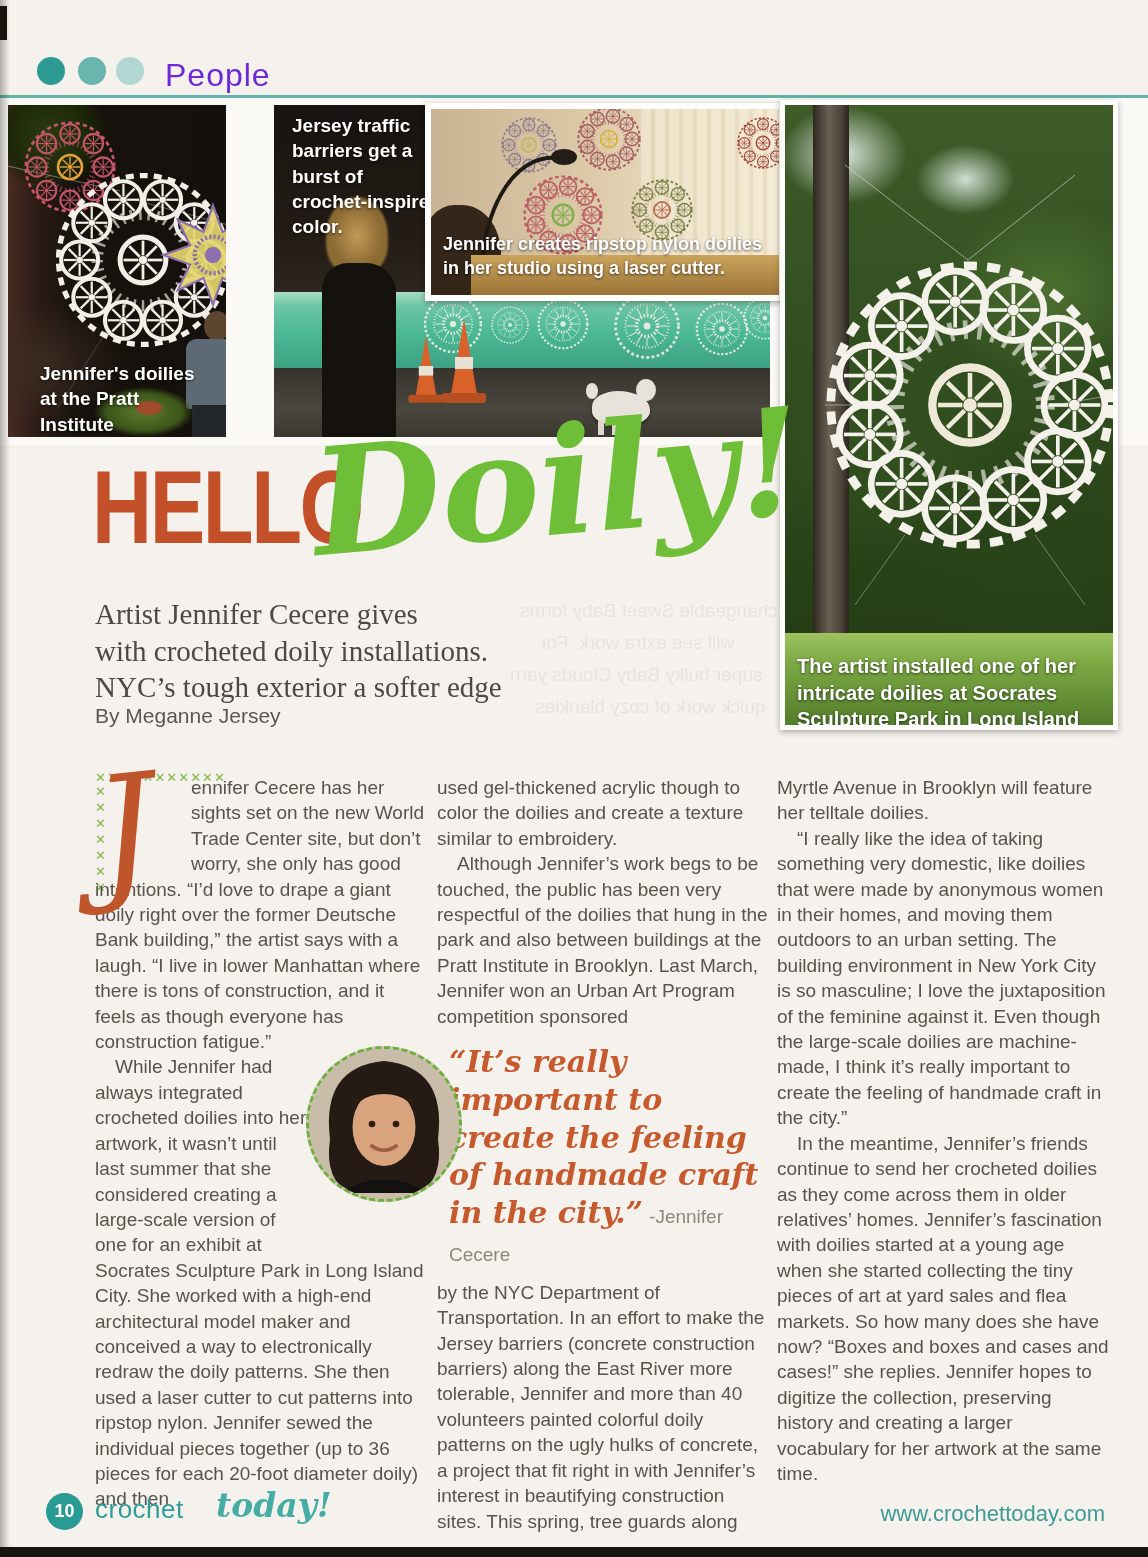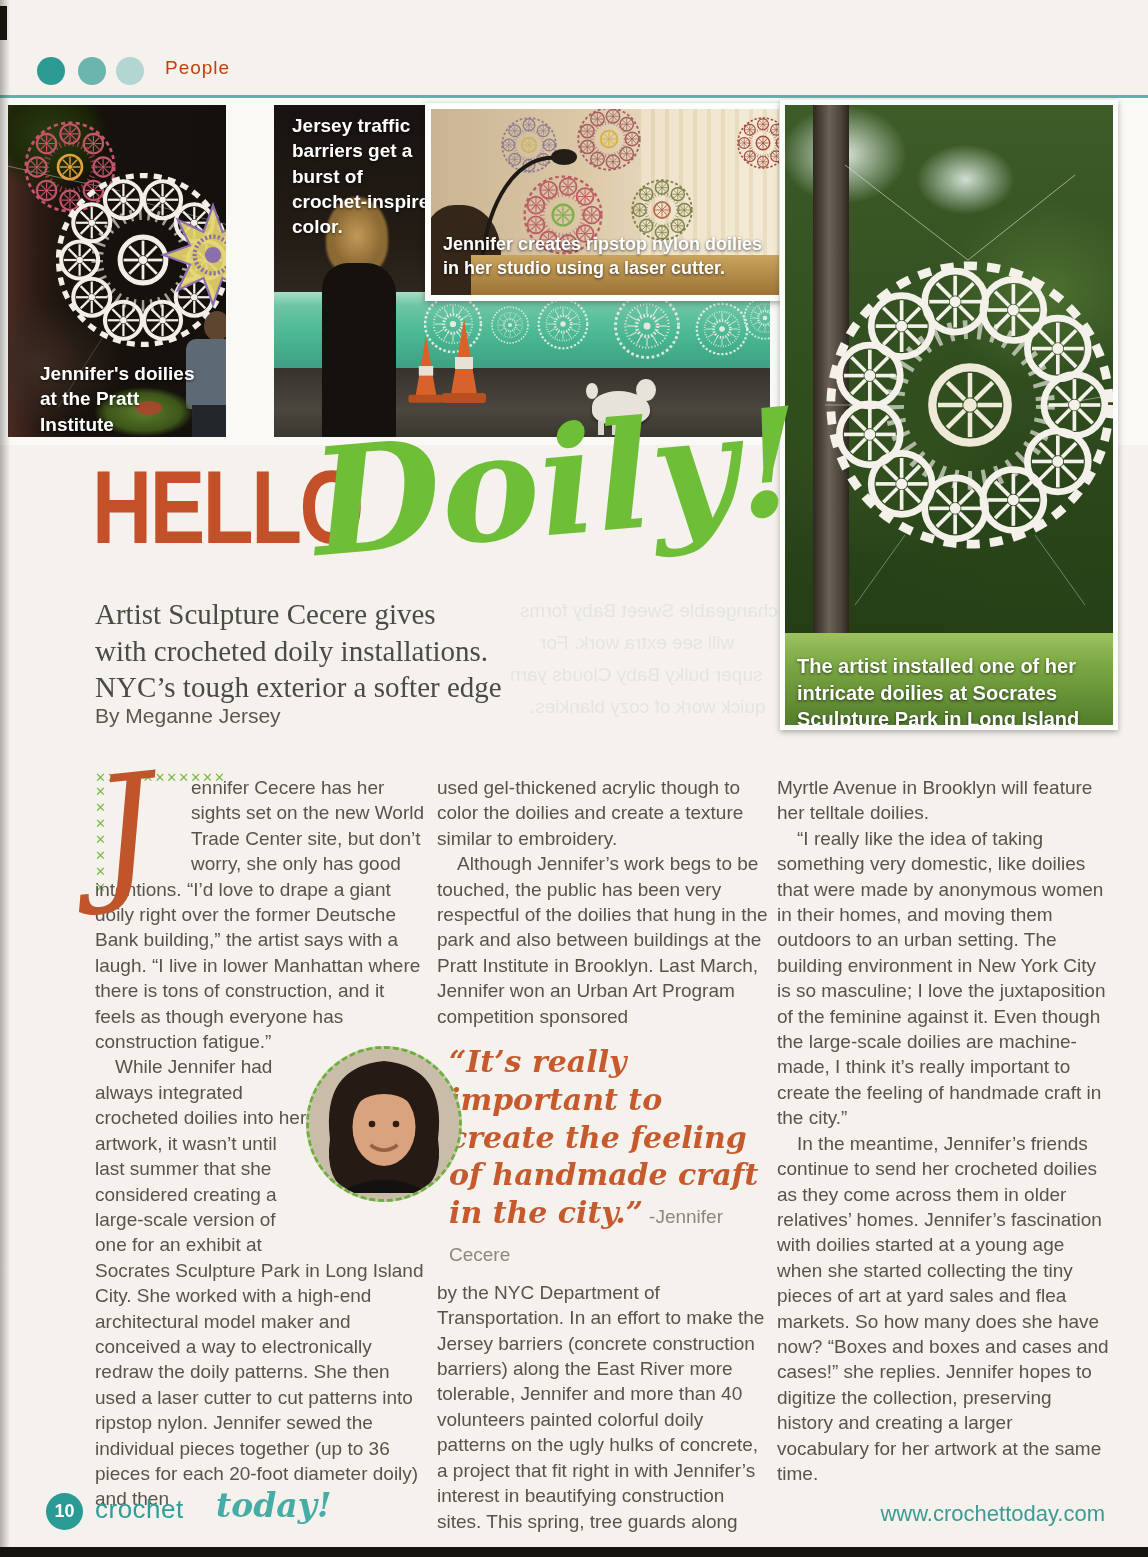--- a/index.html
+++ b/index.html
@@ -5,21 +5,21 @@
   html,body{margin:0;padding:0;background:#3a3a3a;}
   .page{position:relative;width:1148px;height:1557px;background:#f5f1ec;overflow:hidden;
         font-family:"Liberation Sans",sans-serif;}
   .edge-shadow{position:absolute;left:0;top:0;width:10px;height:1548px;
         background:linear-gradient(90deg,rgba(20,15,10,.30),rgba(20,15,10,0));}
   .corner-mark{position:absolute;left:0;top:6px;width:7px;height:34px;background:#17110c;}
   .bottom-strip{position:absolute;left:0;top:1547px;width:1148px;height:10px;background:#161411;}
 
   
   .hdr-dot{position:absolute;border-radius:50%;width:28px;height:28px;top:57px;}
-  .hdr-section{position:absolute;left:165px;top:57px;font-size:19px;letter-spacing:1px;color:#c2410c;}
+  .hdr-section{position:absolute;left:165px;top:57px;font-size:32px;letter-spacing:1px;color:#6d28d9;}
   .teal-rule{position:absolute;left:0;top:95px;width:1148px;height:3px;background:#5fb3ab;}
 
   
   .photo-strip-bg{position:absolute;left:0;top:98px;width:1148px;height:347px;background:#fbf9f6;}
   .photo{position:absolute;overflow:hidden;}
   .caption{position:absolute;color:#fff;font-weight:bold;font-size:19px;line-height:1.33;
            text-shadow:0 1px 3px rgba(0,0,0,.65);}
   .doily{position:absolute;}
 
   .photo-pratt{left:8px;top:105px;width:218px;height:332px;background:
@@ -1163,21 +1163,21 @@
   </div>
 
   <div class="ghost" style="left:520px;top:600px;">changeable Sweet Baby forms</div>
   <div class="ghost" style="left:540px;top:632px;">will see extra work. For</div>
   <div class="ghost" style="left:510px;top:664px;">super bulky Baby Clouds yarn</div>
   <div class="ghost" style="left:530px;top:696px;">quick work of cozy blankies.</div>
 
   <div class="hello">HELLO</div>
   <div class="doily-script">Doily!</div>
   <div class="deck">
-    <div>Artist Sculpture Cecere gives</div>
+    <div>Artist Jennifer Cecere gives</div>
     <div>with crocheted doily installations.</div>
     <div>NYC’s tough exterior a softer edge</div>
   </div>
   <div class="byline">By Meganne Jersey</div>
 
   <div class="stitch-h stitches">✕✕✕✕✕✕✕✕✕✕✕</div>
   <div class="stitch-v stitches">✕✕✕✕✕✕✕</div>
 
   <div class="col" style="left:95px;">
     <p><span class="dropcap">J</span><span>ennifer Cecere has her sights set on the new World Trade Center site, but don’t worry, she only has good intentions. “I’d love to drape a giant doily right over the former Deutsche Bank building,” the artist says with a laugh. “I live in lower Manhattan where there is tons of construction, and it feels as though everyone has construction fatigue.”</span></p>

